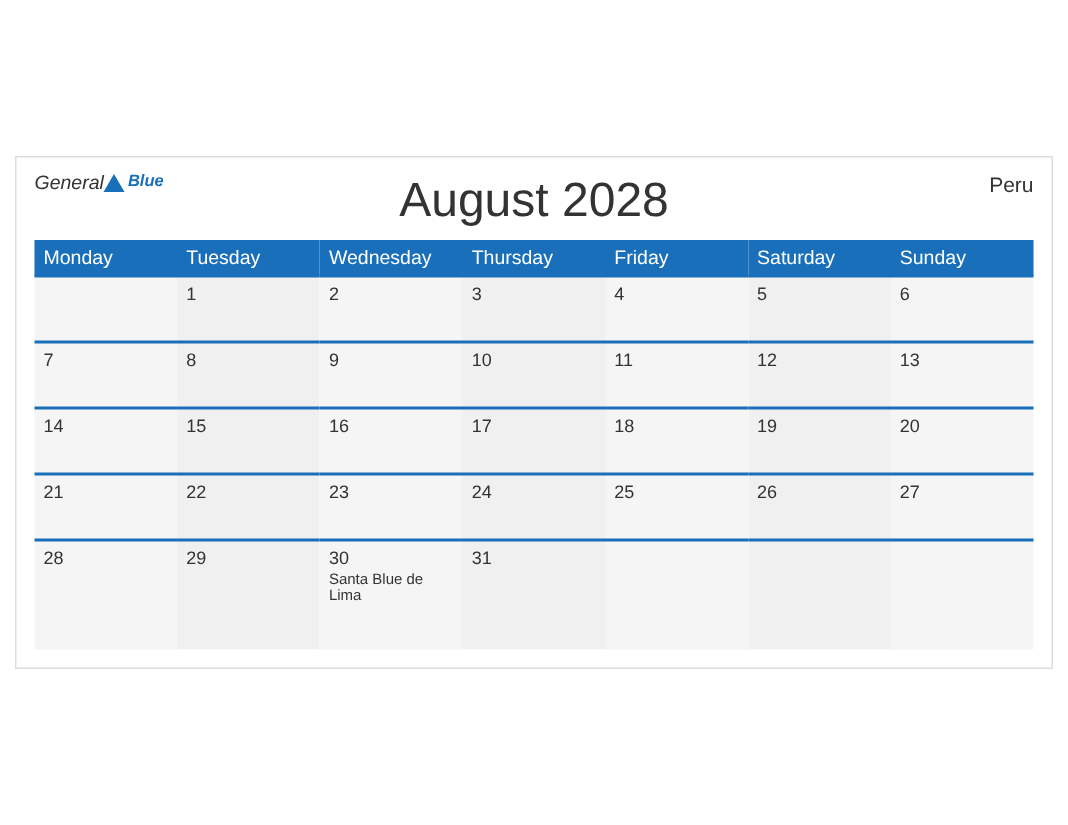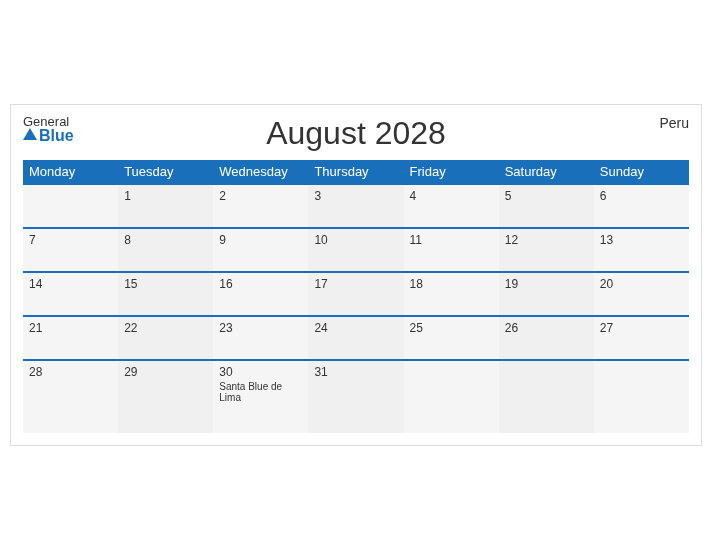--- a/index.html
+++ b/index.html
@@ -23,33 +23,35 @@
       align-items: center;
       justify-content: center;
       position: relative;
       margin-bottom: 8px;
     }
     .logo {
       position: absolute;
       left: 0;
       top: 0;
       display: flex;
-      flex-direction: column;
+      flex-direction: row;
       line-height: 1;
+      font-style: italic;
     }
     .logo-general {
       font-size: 13px;
       color: #333;
       font-weight: normal;
     }
     .logo-blue {
-      font-size: 16px;
+      font-size: 11px;
       color: #1a6fba;
       font-weight: bold;
       display: flex;
+      align-items: center;
     }
     .logo-triangle {
       width: 0;
       height: 0;
       border-left: 7px solid transparent;
       border-right: 7px solid transparent;
       border-bottom: 12px solid #1a6fba;
       display: inline-block;
       margin-right: 2px;
     }

